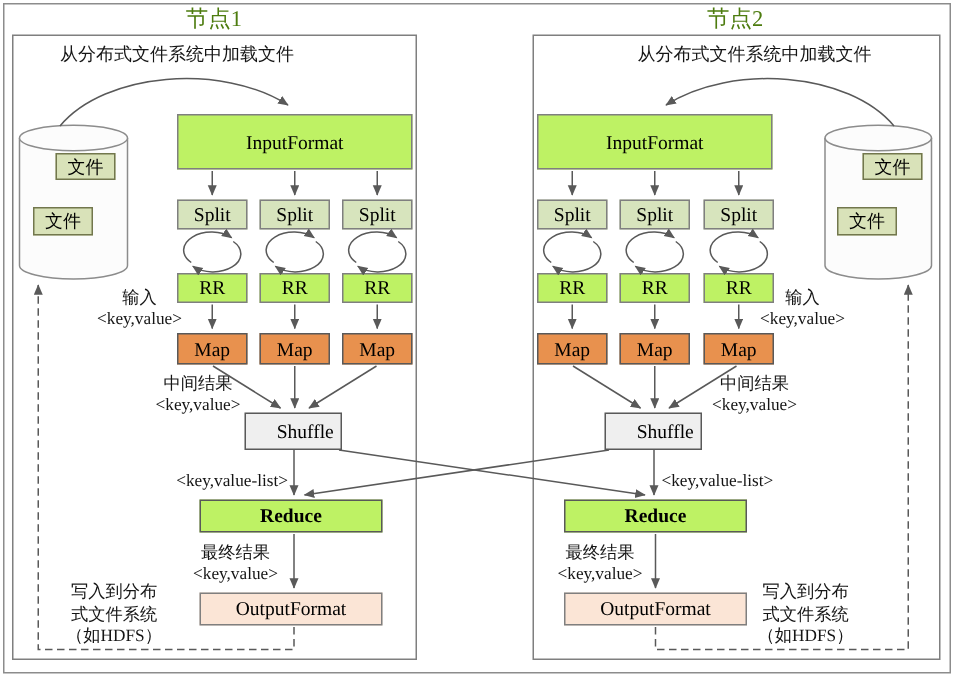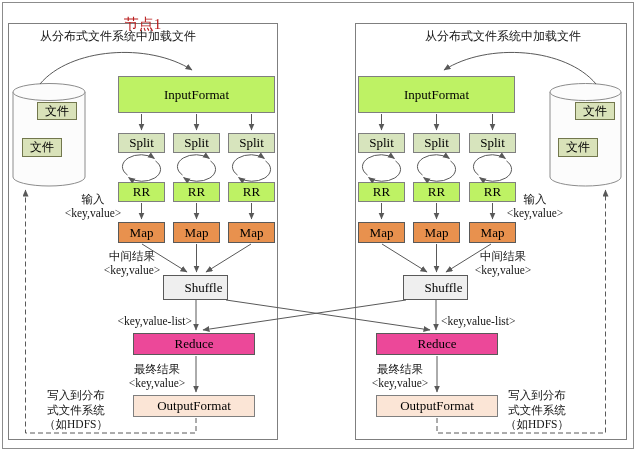--- a/index.html
+++ b/index.html
@@ -1,47 +1,48 @@
 <!DOCTYPE html>
 <html><head>
 <meta charset="utf-8">
 <style>
   html,body{margin:0;padding:0;background:#fff;}
   .canvas{position:relative;width:636px;height:451px;background:#fff;overflow:hidden;
           font-family:"Liberation Serif","DejaVu Serif",serif;}
   .outer-frame{position:absolute;left:2px;top:2px;width:630px;height:445px;
                border:1px solid #8c8c8c;z-index:0;}
   .node-frame{position:absolute;border:1px solid #7f7f7f;z-index:1;background:transparent;}
-  .title{position:absolute;font-size:15px;color:#b91c1c;text-align:center;z-index:2;margin-top:12px;}
+  .title{position:absolute;font-size:15px;color:#4d7c0f;text-align:center;z-index:2;}
   .lbl{position:absolute;font-size:11.5px;line-height:13.5px;color:#151515;
        text-align:center;white-space:pre-line;z-index:2;}
   .box{position:absolute;box-sizing:border-box;border:1px solid #7f7f7f;
        display:flex;align-items:center;justify-content:center;
        font-size:13px;color:#000;z-index:2;}
   .gray{background:#bef264;}
   .green{background:#d7e4bd;}
   .orange{background:#e8914e;border-color:#595959;}
   .shufflebox{background:#efefef;border-color:#595959;padding-left:16px;}
-  .purple{background:#ec4899;border-color:#595959;}
+  .purple{background:#bef264;border-color:#595959;font-weight:bold;}
   .peach{background:#fbe5d6;}
   .filebox{background:#d9e2b9;border-color:#72774d;font-size:12px;}
   svg.under{position:absolute;left:0;top:0;z-index:1;}
   svg.over{position:absolute;left:0;top:0;z-index:3;pointer-events:none;}
 </style>
 </head>
 <body>
 
 <div class="canvas">
 
   <div class="outer-frame"></div>
 
   <div class="node-frame" style="left:8px;top:23px;width:268px;height:415px"></div>
   <div class="node-frame" style="left:355px;top:23px;width:270px;height:415px"></div>
 
   <div class="title" style="left:8px;top:3px;width:269px">节点1</div>
+  <div class="title" style="left:355px;top:3px;width:270px">节点2</div>
 
   <svg class="under" width="636" height="451">
     <g stroke="#8c8c8c" fill="#fcfcfc" stroke-width="1">
       <path d="M13,92 L13,177 A36,9 0 0 0 85,177 L85,92"></path>
       <ellipse cx="49" cy="92" rx="36" ry="8.5"></ellipse>
       <path d="M550,92 L550,177 A35.5,9 0 0 0 621,177 L621,92"></path>
       <ellipse cx="585.5" cy="92" rx="35.5" ry="8.5"></ellipse>
     </g>
   </svg>
 

